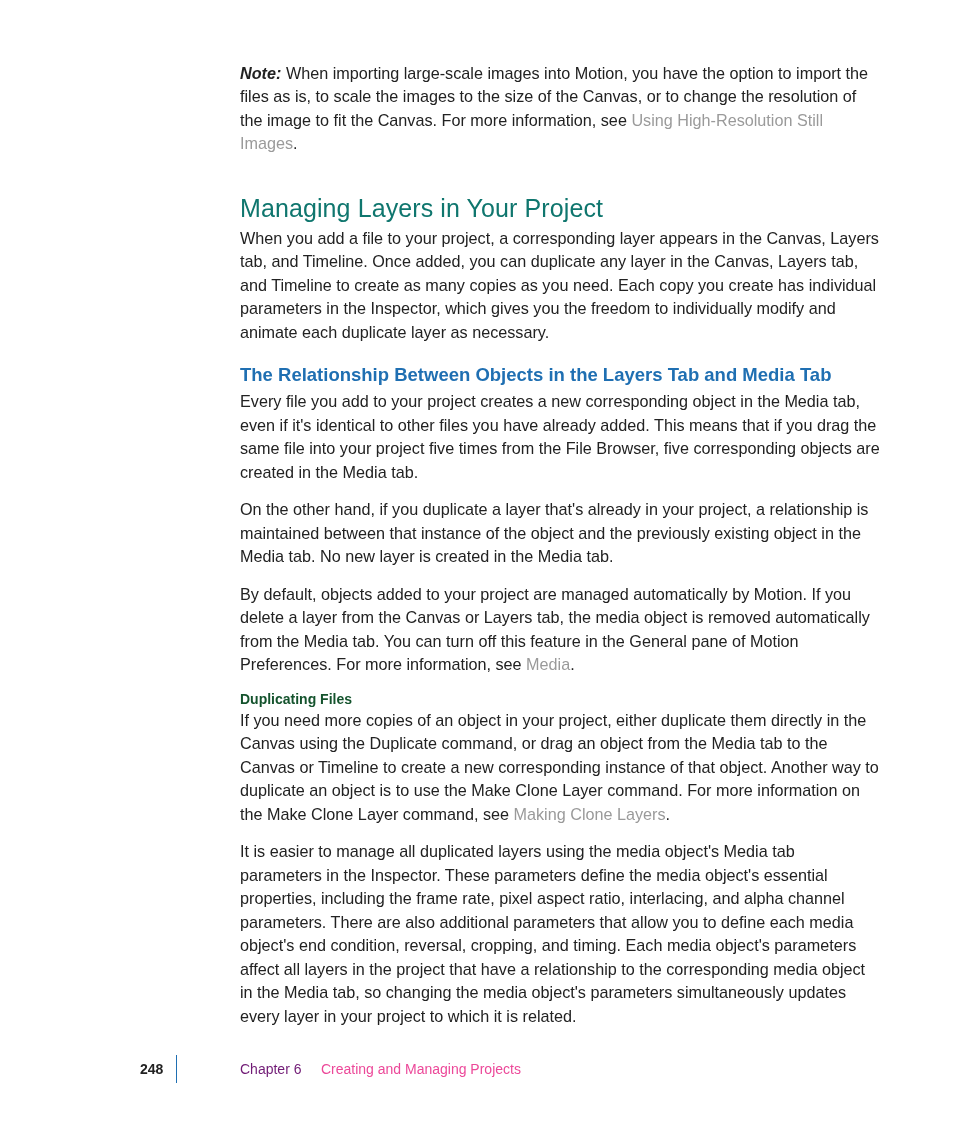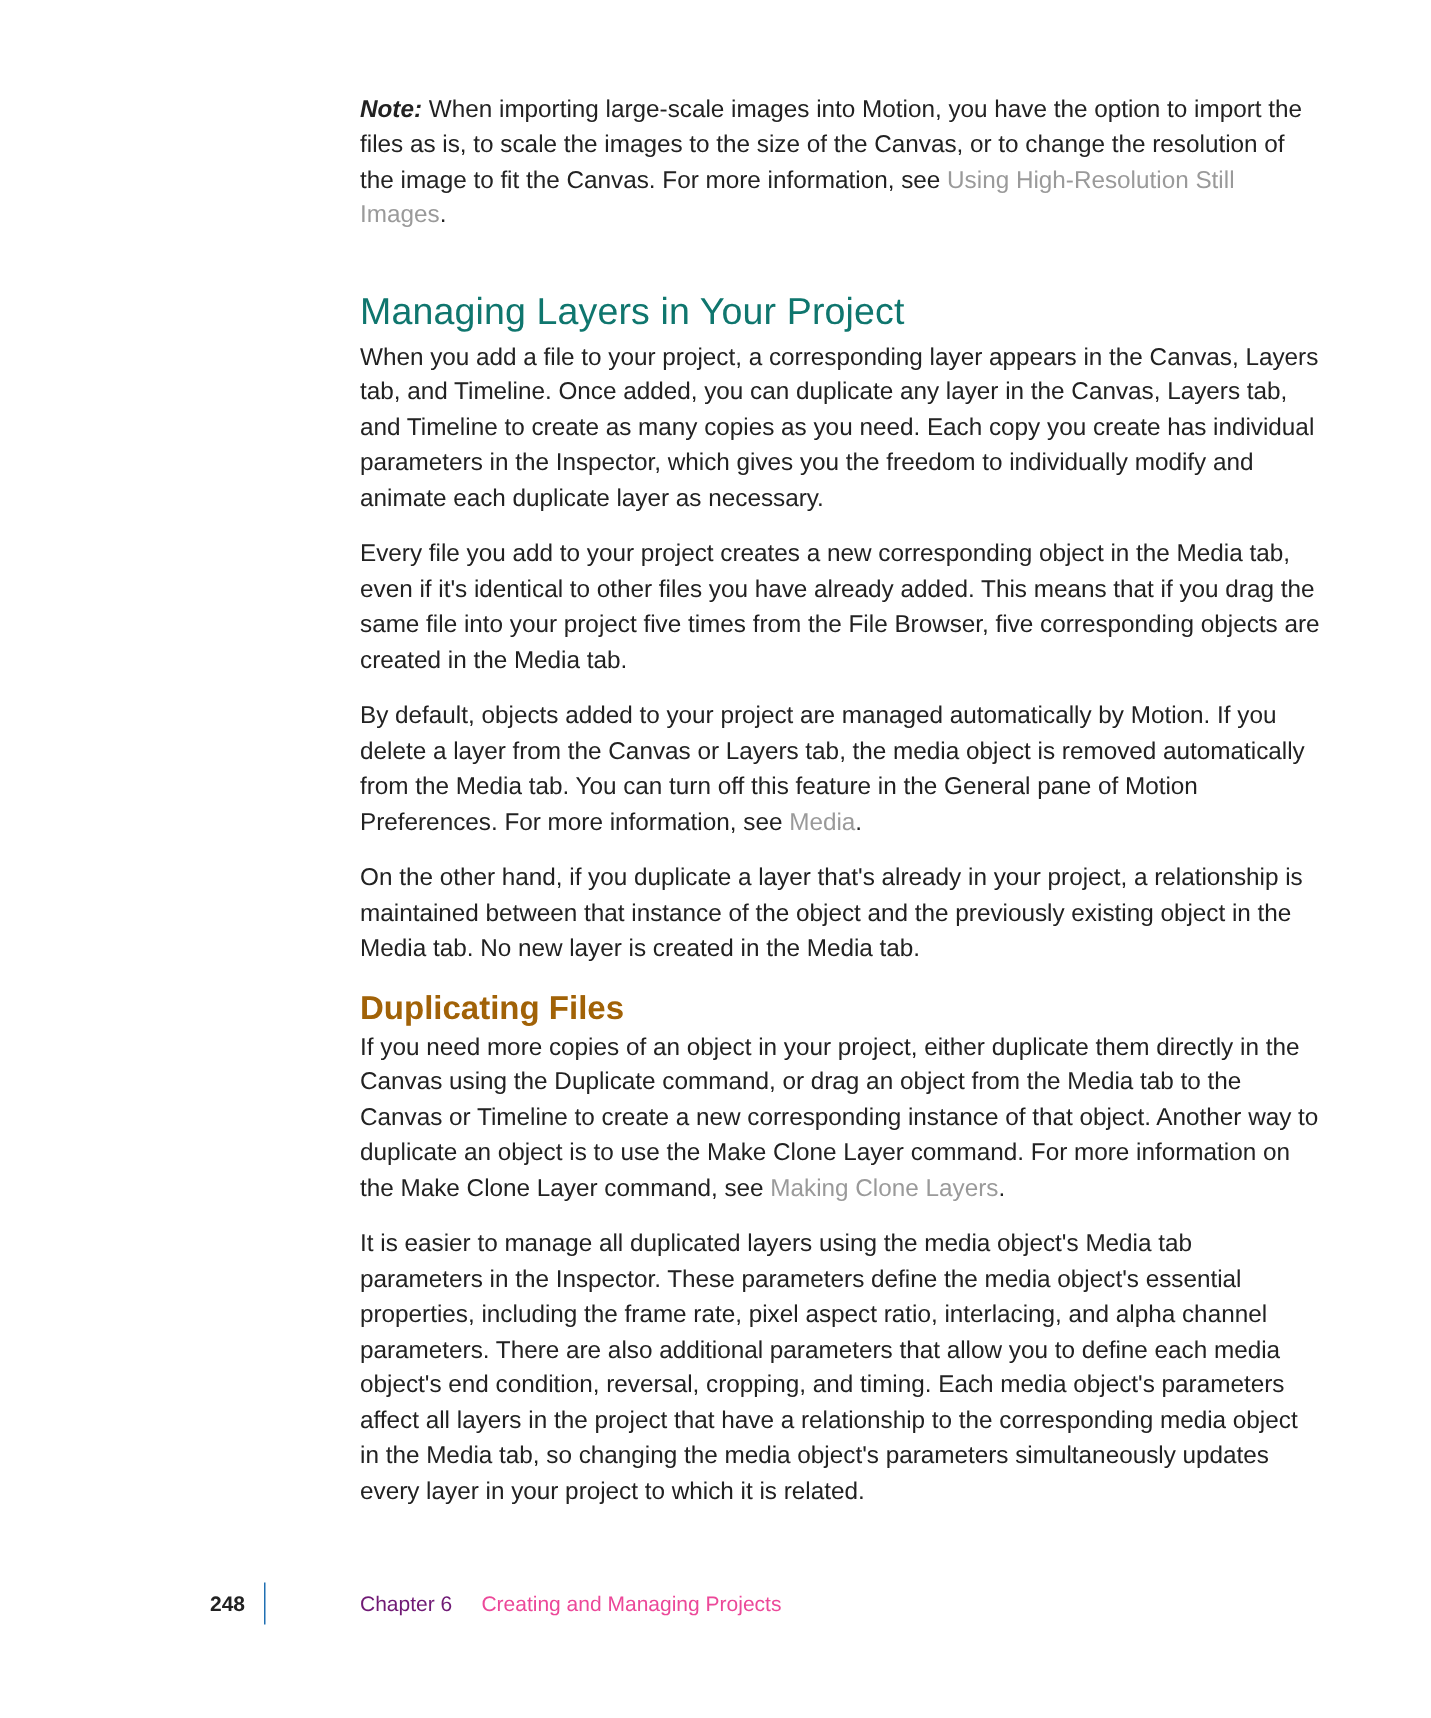--- a/index.html
+++ b/index.html
@@ -47,23 +47,23 @@
     margin: 38px 0 4px 0;
     letter-spacing: 0.1px;
   }
   h2.subsection {
     font-size: 18.5px;
     font-weight: 700;
     color: #1f6fb2;
     margin: 20px 0 4px 0;
   }
   h3.subsub {
-    font-size: 22px;
+    font-size: 14px;
     font-weight: 700;
-    color: #a16207;
+    color: #14532d;
     margin: 12px 0 2px 0;
   }
   .footer {
     position: absolute;
     left: 0;
     bottom: 56px;
     width: 954px;
     height: 24px;
   }
   .footer .rule {
@@ -106,25 +106,26 @@
 
     <p>
       <span class="note-label">Note:</span>
       <span> </span>
       <span>When importing large-scale images into Motion, you have the option to import the files as is, to scale the images to the size of the Canvas, or to change the resolution of the image to fit the Canvas. For more information, see </span><span class="link">Using High-Resolution Still Images</span><span>.</span>
     </p>
 
     <h1 class="section">Managing Layers in Your Project</h1>
     <p>When you add a file to your project, a corresponding layer appears in the Canvas, Layers tab, and Timeline. Once added, you can duplicate any layer in the Canvas, Layers tab, and Timeline to create as many copies as you need. Each copy you create has individual parameters in the Inspector, which gives you the freedom to individually modify and animate each duplicate layer as necessary.</p>
 
+    <h2 class="subsection">The Relationship Between Objects in the Layers Tab and Media Tab</h2>
     <p>Every file you add to your project creates a new corresponding object in the Media tab, even if it's identical to other files you have already added. This means that if you drag the same file into your project five times from the File Browser, five corresponding objects are created in the Media tab.</p>
+    <p>On the other hand, if you duplicate a layer that's already in your project, a relationship is maintained between that instance of the object and the previously existing object in the Media tab. No new layer is created in the Media tab.</p>
     <p>
       <span>By default, objects added to your project are managed automatically by Motion. If you delete a layer from the Canvas or Layers tab, the media object is removed automatically from the Media tab. You can turn off this feature in the General pane of Motion Preferences. For more information, see </span><span class="link">Media</span><span>.</span>
     </p>
-    <p>On the other hand, if you duplicate a layer that's already in your project, a relationship is maintained between that instance of the object and the previously existing object in the Media tab. No new layer is created in the Media tab.</p>
 
     <h3 class="subsub">Duplicating Files</h3>
     <p>
       <span>If you need more copies of an object in your project, either duplicate them directly in the Canvas using the Duplicate command, or drag an object from the Media tab to the Canvas or Timeline to create a new corresponding instance of that object. Another way to duplicate an object is to use the Make Clone Layer command. For more information on the Make Clone Layer command, see </span><span class="link">Making Clone Layers</span><span>.</span>
     </p>
     <p>It is easier to manage all duplicated layers using the media object's Media tab parameters in the Inspector. These parameters define the media object's essential properties, including the frame rate, pixel aspect ratio, interlacing, and alpha channel parameters. There are also additional parameters that allow you to define each media object's end condition, reversal, cropping, and timing. Each media object's parameters affect all layers in the project that have a relationship to the corresponding media object in the Media tab, so changing the media object's parameters simultaneously updates every layer in your project to which it is related.</p>
 
   </div>
 
   <div class="footer">

